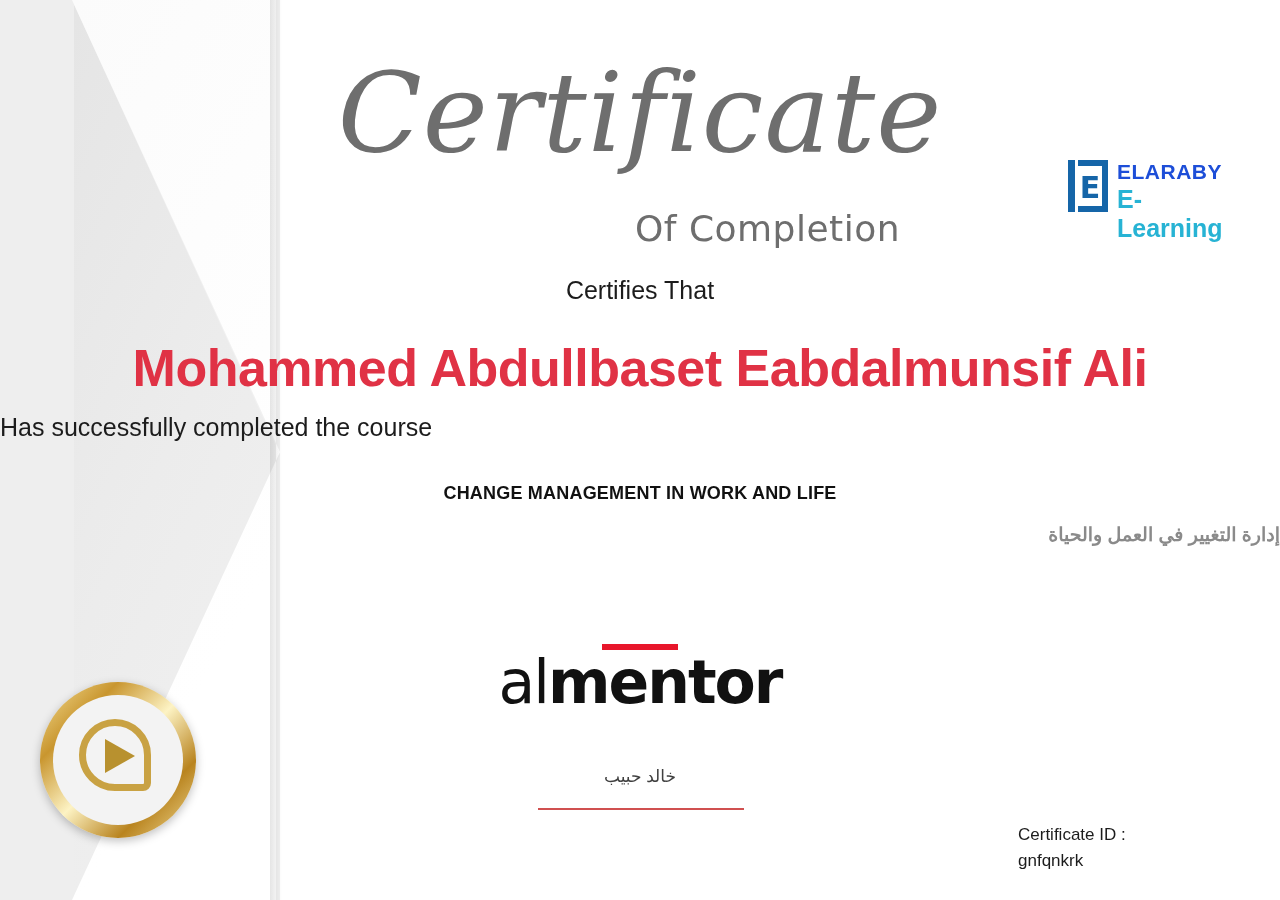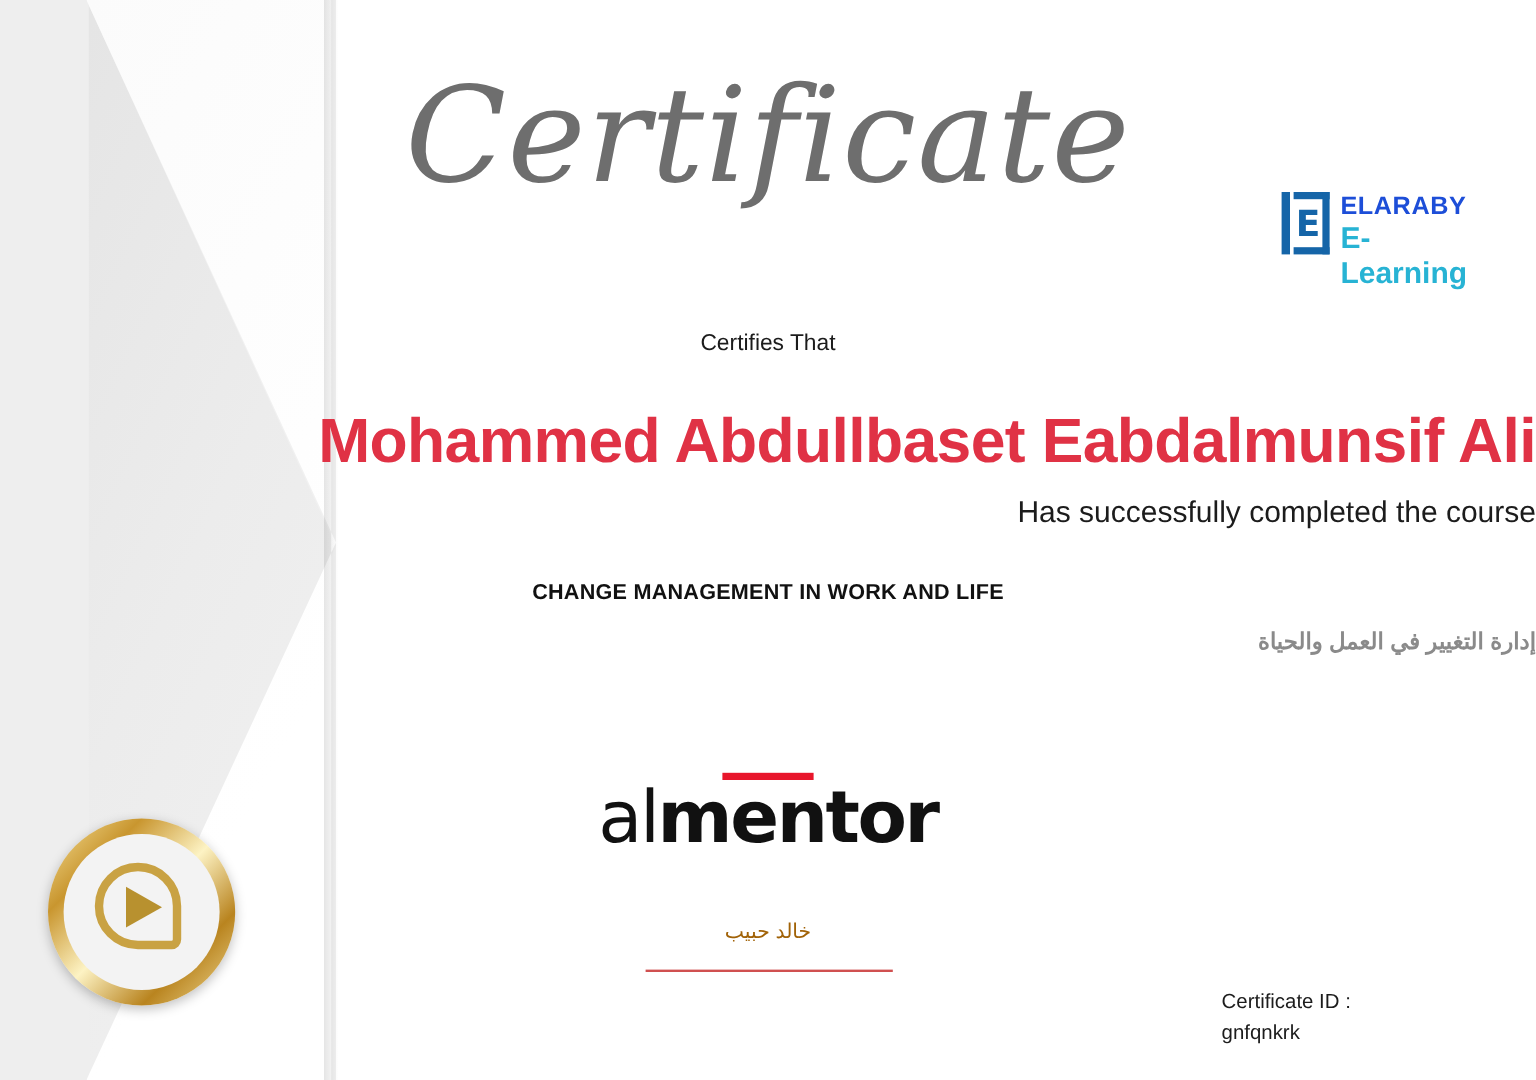--- a/index.html
+++ b/index.html
@@ -93,40 +93,40 @@
     letter-spacing: 0.5px;
     padding-left: 255px;
     box-sizing: border-box;
   }
 
   .certifies {
     position: absolute;
     left: 0; right: 0;
     top: 276px;
     text-align: center;
-    font-size: 19px;
+    font-size: 25px;
     color: #1c1c1c;
   }
 
   .recipient {
     position: absolute;
     left: 0; right: 0;
     top: 338px;
-    text-align: right;
+    text-align: center;
     font-size: 52px;
     font-weight: bold;
     color: #e03245;
     letter-spacing: -0.5px;
   }
 
   .completed-line {
     position: absolute;
     left: 0; right: 0;
     top: 413px;
-    text-align: right;
+    text-align: left;
     font-size: 25px;
     color: #1c1c1c;
   }
 
   .course-en {
     position: absolute;
     left: 0; right: 0;
     top: 483px;
     text-align: center;
     font-size: 18px;
@@ -186,21 +186,21 @@
     background: #e8162b;
   }
 
   
   .signature {
     position: absolute;
     left: 0; right: 0;
     top: 766px;
     text-align: center;
     font-size: 17px;
-    color: #a16207;
+    color: #404040;
     direction: rtl;
   }
   .signature-rule {
     position: absolute;
     left: 538px;
     top: 808px;
     width: 206px;
     height: 2px;
     background: #d05050;
   }
@@ -310,20 +310,21 @@
 
   <div class="bg-left-grey"></div>
   <div class="bg-soft-grey"></div>
   <div class="bg-diag-dark"></div>
   <div class="bg-wedge"></div>
   <div class="bg-shadow-line"></div>
 
   <div class="content">
 
     <div class="title-script">Certificate</div>
+    <div class="title-sub">Of Completion</div>
 
     <div class="certifies">Certifies That</div>
 
     <div class="recipient">Mohammed Abdullbaset Eabdalmunsif Ali</div>
 
     <div class="completed-line">Has successfully completed the course</div>
 
     <div class="course-en">CHANGE MANAGEMENT IN WORK AND LIFE</div>
     <div class="course-ar">إدارة التغيير في العمل والحياة</div>
 

